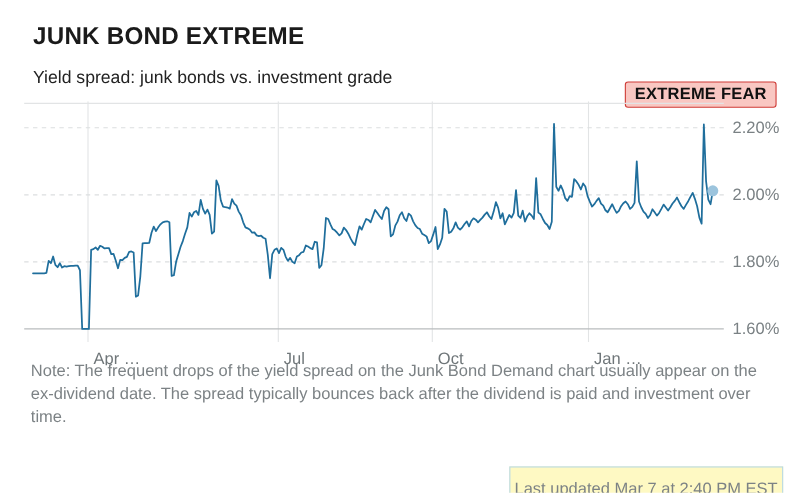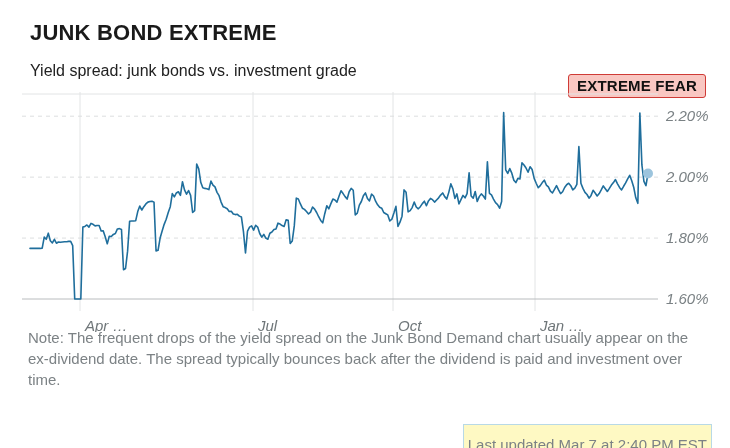--- a/index.html
+++ b/index.html
@@ -60,21 +60,20 @@
     margin-top: 16px;
   }
 
   
   #chart-area {
     position: absolute;
     left: 0;
     top: 92px;
     width: 622px;
     height: 240px;
-    font-style: italic;
   }
   #chart-svg {
     display: block;
   }
   .ytick {
     fill: #7a8184;
     font-family: "Liberation Sans", sans-serif;
     font-size: 15px;
   }
   .xtick {

